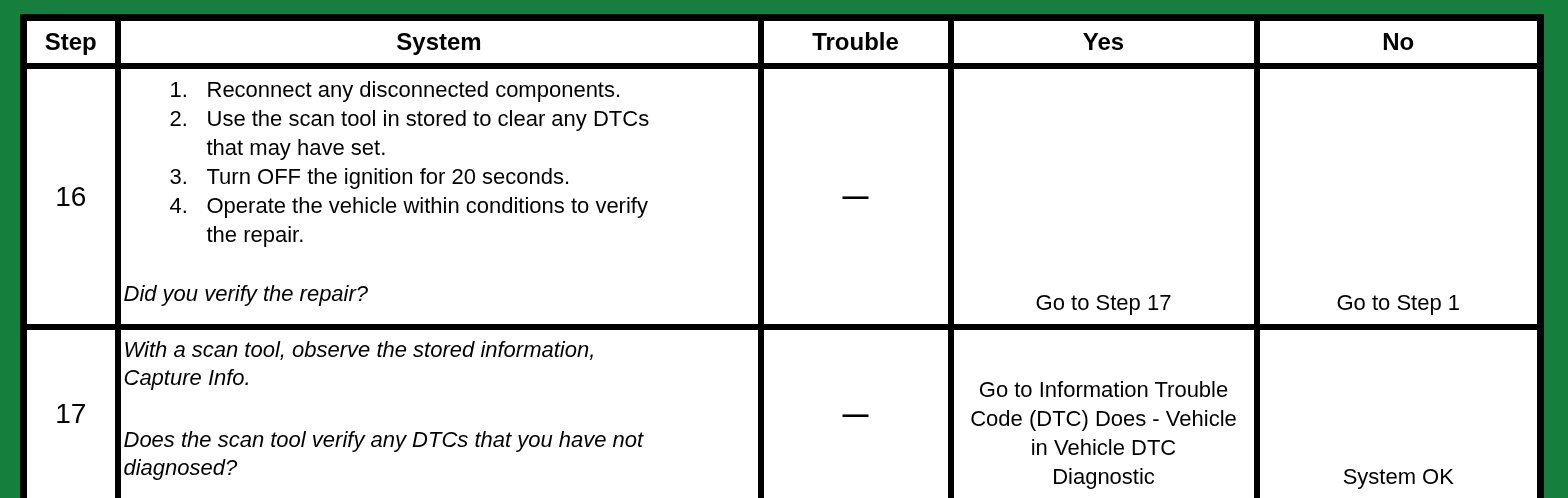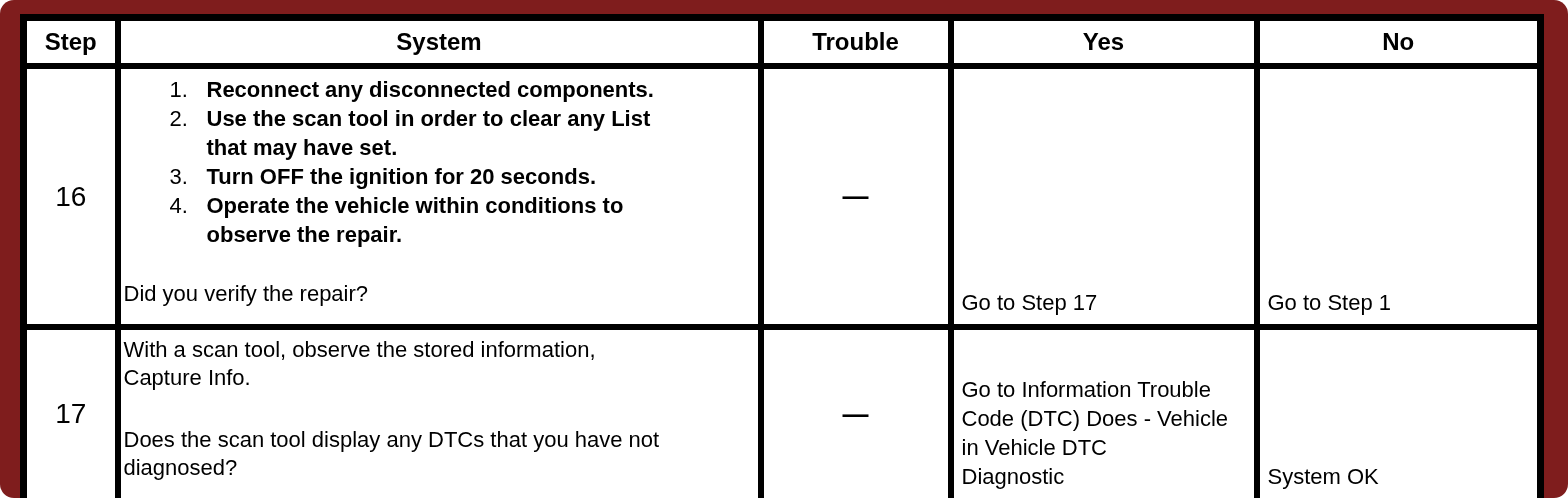--- a/index.html
+++ b/index.html
@@ -7,23 +7,22 @@
     padding: 0;
     background: #ffffff;
     color: #000000;
     font-family: "Liberation Sans", sans-serif;
   }
   .page {
     width: 1568px;
     height: 498px;
     box-sizing: border-box;
     padding: 14px 0 0 20px;
-    background: #7f1d1d;
+    background: #15803d;
     overflow: hidden;
-    border-radius: 14px;
   }
   table.diag {
     border-collapse: collapse;
     table-layout: fixed;
     width: 1524px;
     background: #ffffff;
   }
   table.diag { border: 7px solid #000; }
   .diag th, .diag td { border: 6px solid #000; }
 
@@ -61,40 +60,41 @@
   .num-list .li {
     display: flex;
     line-height: 29px;
   }
   .num-list .marker {
     flex: 0 0 37px;
     margin-left: 46px;
   }
   .num-list .li-text {
     max-width: 475px;
-    font-weight: bold;
   }
   .para {
     line-height: 28px;
     max-width: 545px;
+    font-style: italic;
   }
   .question {
     line-height: 28px;
     max-width: 560px;
+    font-style: italic;
   }
 
   td.c-values {
     text-align: center;
     vertical-align: middle;
     font-size: 26px;
     font-weight: bold;
     padding: 0;
   }
   td.c-yn {
-    text-align: left;
+    text-align: center;
     vertical-align: bottom;
     font-size: 22px;
     line-height: 29px;
     padding: 0 8px 7px 8px;
   }
   .yn-lines span { display: block; }
 </style>
 </head>
 <body>
 
@@ -121,45 +121,45 @@
         <td class="c-step">16</td>
         <td class="c-action">
           <div class="action-flex">
             <div class="num-list">
               <div class="li">
                 <span class="marker">1.</span>
                 <span class="li-text">Reconnect any disconnected components.</span>
               </div>
               <div class="li">
                 <span class="marker">2.</span>
-                <span class="li-text">Use the scan tool in order to clear any List that may have set.</span>
+                <span class="li-text">Use the scan tool in stored to clear any DTCs that may have set.</span>
               </div>
               <div class="li">
                 <span class="marker">3.</span>
                 <span class="li-text">Turn OFF the ignition for 20 seconds.</span>
               </div>
               <div class="li">
                 <span class="marker">4.</span>
-                <span class="li-text">Operate the vehicle within conditions to observe the repair.</span>
+                <span class="li-text">Operate the vehicle within conditions to verify the repair.</span>
               </div>
             </div>
             <div class="question">Did you verify the repair?</div>
           </div>
         </td>
         <td class="c-values">—</td>
         <td class="c-yn">Go to Step 17</td>
         <td class="c-yn">Go to Step 1</td>
       </tr>
 
       <tr class="row-17">
         <td class="c-step">17</td>
         <td class="c-action">
           <div class="action-flex">
             <div class="para">With a scan tool, observe the stored information, Capture Info.</div>
-            <div class="question">Does the scan tool display any DTCs that you have not diagnosed?</div>
+            <div class="question">Does the scan tool verify any DTCs that you have not diagnosed?</div>
           </div>
         </td>
         <td class="c-values">—</td>
         <td class="c-yn">
           <div class="yn-lines">
             <span>Go to Information Trouble</span>
             <span>Code (DTC) Does - Vehicle</span>
             <span>in Vehicle DTC</span>
             <span>Diagnostic</span>
           </div>

